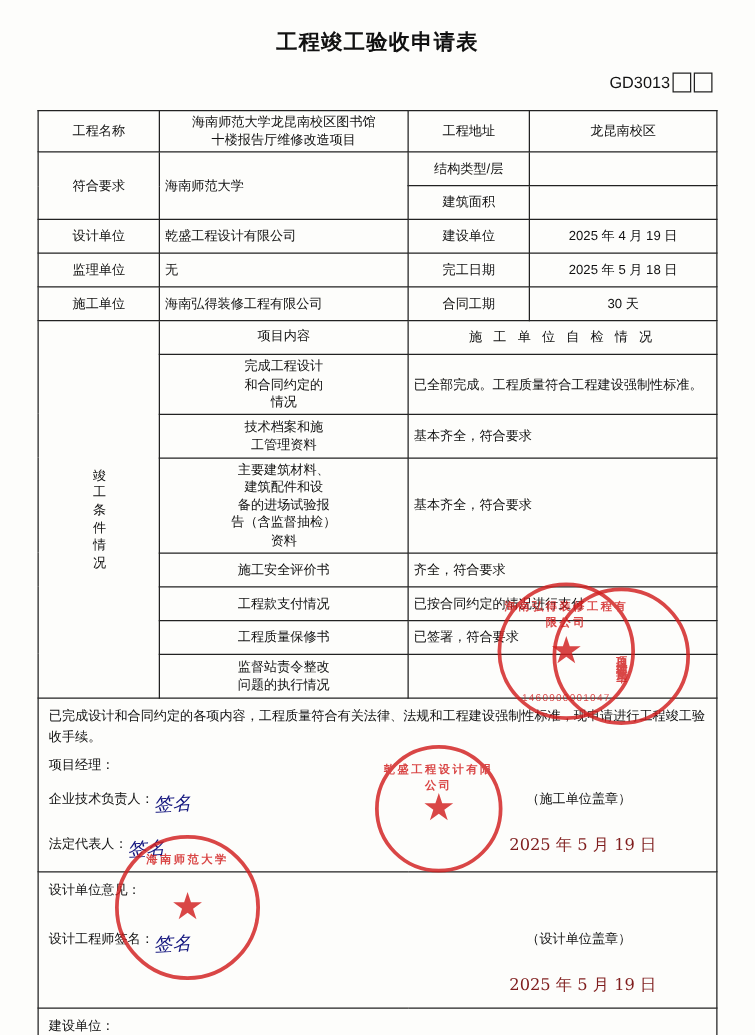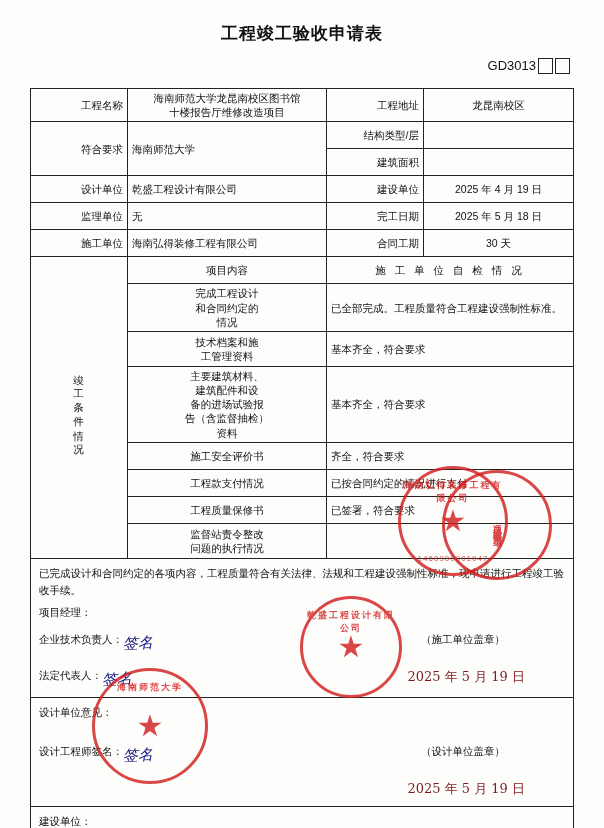--- a/index.html
+++ b/index.html
@@ -40,21 +40,21 @@
     background:transparent;
   }
   table.main td{
     border:1px solid #222;
     padding:2px 4px;
     vertical-align:middle;
     height:22px;
     line-height:1.35;
   }
   .ctr{text-align:center;}
-  .lbl{text-align:right;width:88px;}
+  .lbl{text-align:center;width:88px;}
   .vcol{padding-left:6px;}
   .sideband{
     width:18px;text-align:center;
     font-size:10.5px;
     letter-spacing:0;
     line-height:1.2;
   }
   .hdr-center{text-align:center;letter-spacing:3px;}
   .sec{
     font-size:10.5px;
@@ -166,21 +166,21 @@
       <td class="lbl">施工单位</td>
       <td class="vcol">海南弘得装修工程有限公司</td>
       <td class="lbl">合同工期</td>
       <td class="ctr">30 天</td>
     </tr>
 
     <tr>
       <td class="sideband" rowspan="8" style="border-bottom:1px solid #222;">
         <div style="writing-mode:vertical-rl;text-orientation:upright;margin:0 auto;letter-spacing:14px;font-size:10.5px;">竣工条件情况</div>
       </td>
-      <td class="ctr" colspan="1" style="width:88px;">项目内容</td>
+      <td class="ctr" colspan="1" style="width:88px;font-family:Liberation Serif, serif;">项目内容</td>
       <td class="hdr-center" colspan="2">施 工 单 位 自 检 情 况</td>
     </tr>
 
     <tr>
       <td class="ctr" style="height:36px;">
         <div>完成工程设计</div>
         <div>和合同约定的</div>
         <div>情况</div>
       </td>
       <td class="vcol" colspan="2">已全部完成。工程质量符合工程建设强制性标准。</td>

